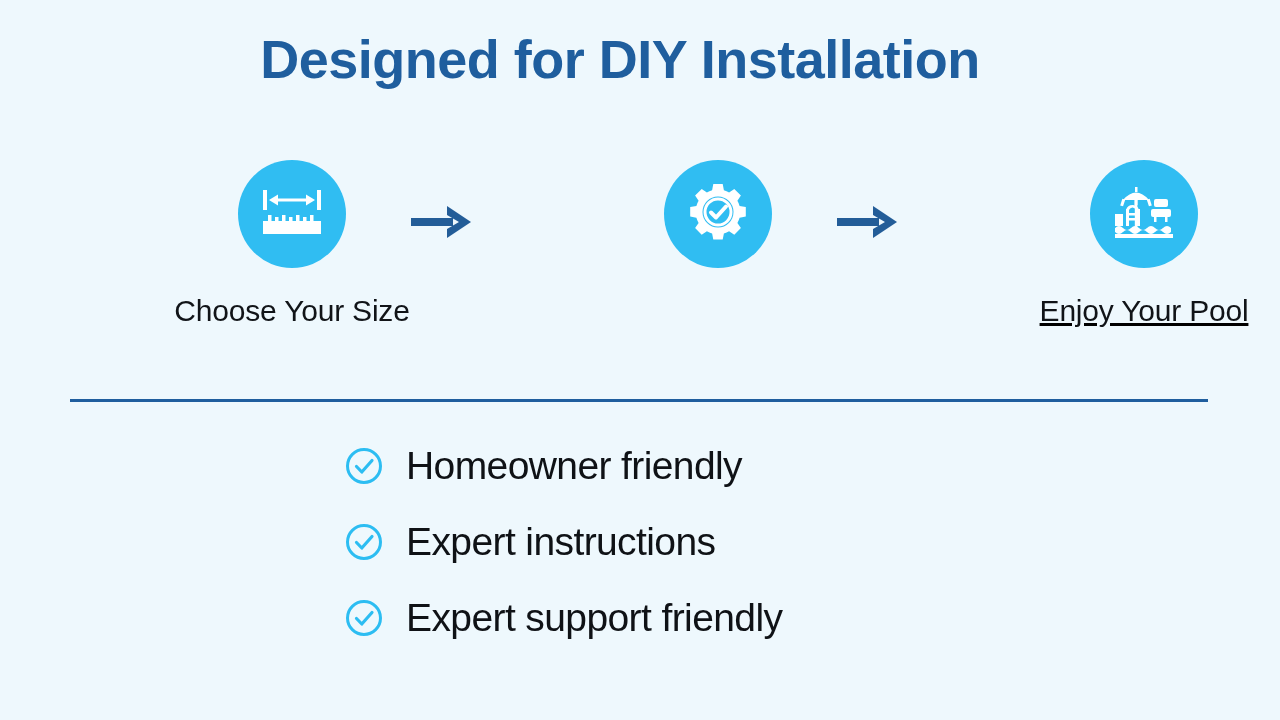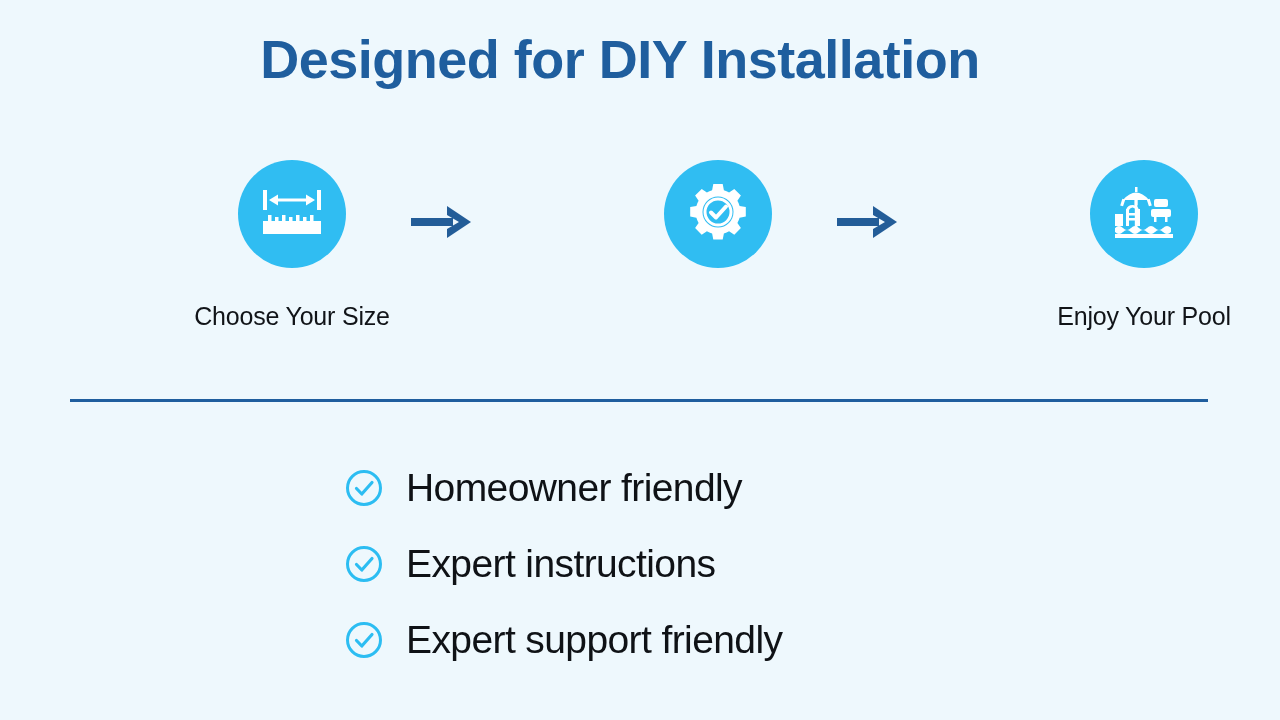--- a/index.html
+++ b/index.html
@@ -38,35 +38,35 @@
     height: 180px;
   }
   .step {
     position: absolute;
     top: 0;
     width: 260px;
     text-align: center;
   }
   .step-1 { left: 92px; }
   .step-2 { left: 518px; }
-  .step-3 { left: 944px; }
+  .step-3 { left: 944px; text-decoration: underline; }
 
   .step-circle {
     width: 108px;
     height: 108px;
     border-radius: 50%;
     background: #30bdf2;
     margin: 0 auto;
     display: flex;
     align-items: center;
     justify-content: center;
   }
   .step-label {
-    margin-top: 34px;
-    font-size: 25px;
+    margin-top: 26px;
+    font-size: 30px;
     color: #111418;
     letter-spacing: -0.2px;
     white-space: nowrap;
   }
 
   .step-arrow {
     position: absolute;
     top: 40px;
     width: 70px;
     height: 44px;
@@ -81,21 +81,21 @@
     top: 399px;
     width: 1138px;
     height: 3px;
     background: #1f5e9e;
   }
 
   
   .benefits {
     position: absolute;
     left: 344px;
-    top: 450px;
+    top: 428px;
     width: 700px;
   }
   .benefit-item {
     display: flex;
     align-items: center;
     height: 76px;
   }
   .benefit-check {
     width: 40px;
     height: 40px;

